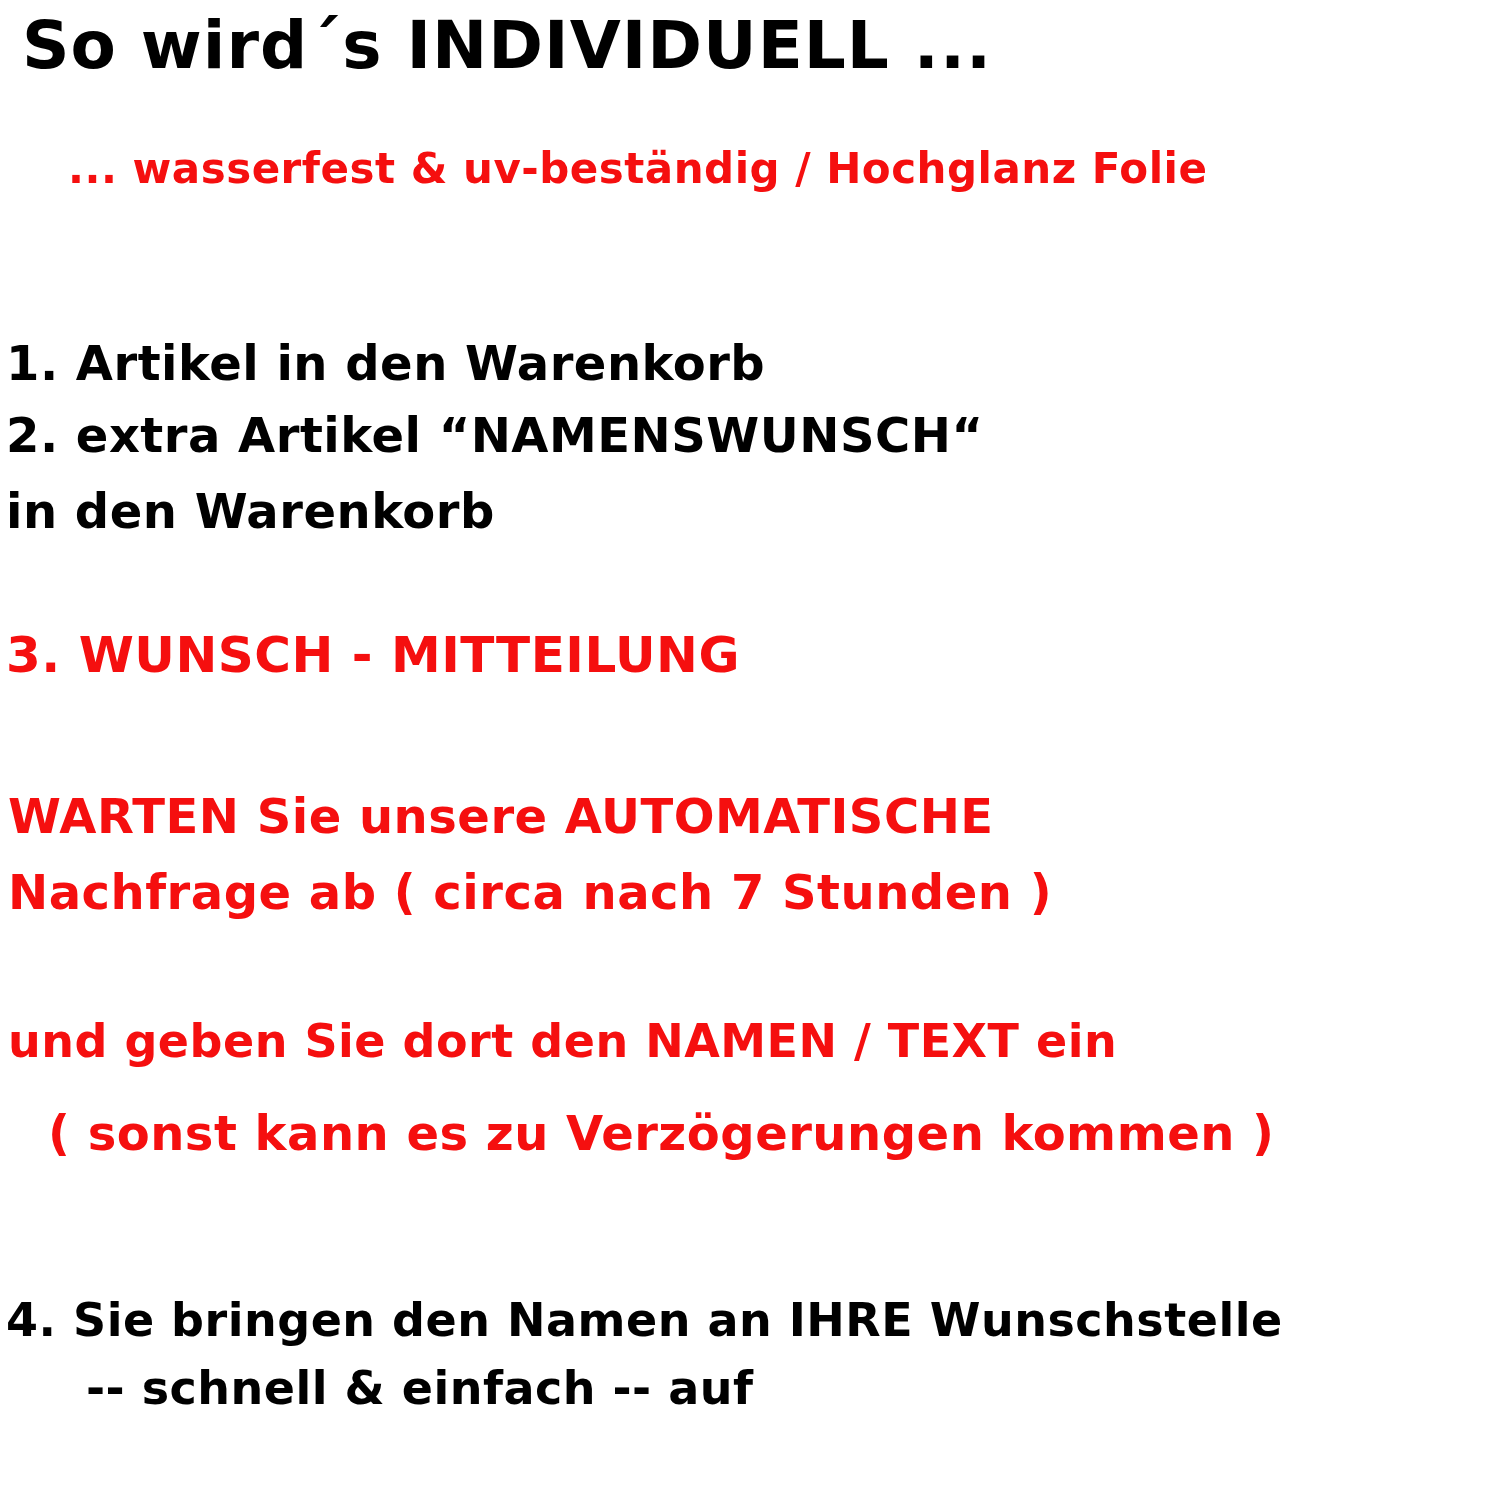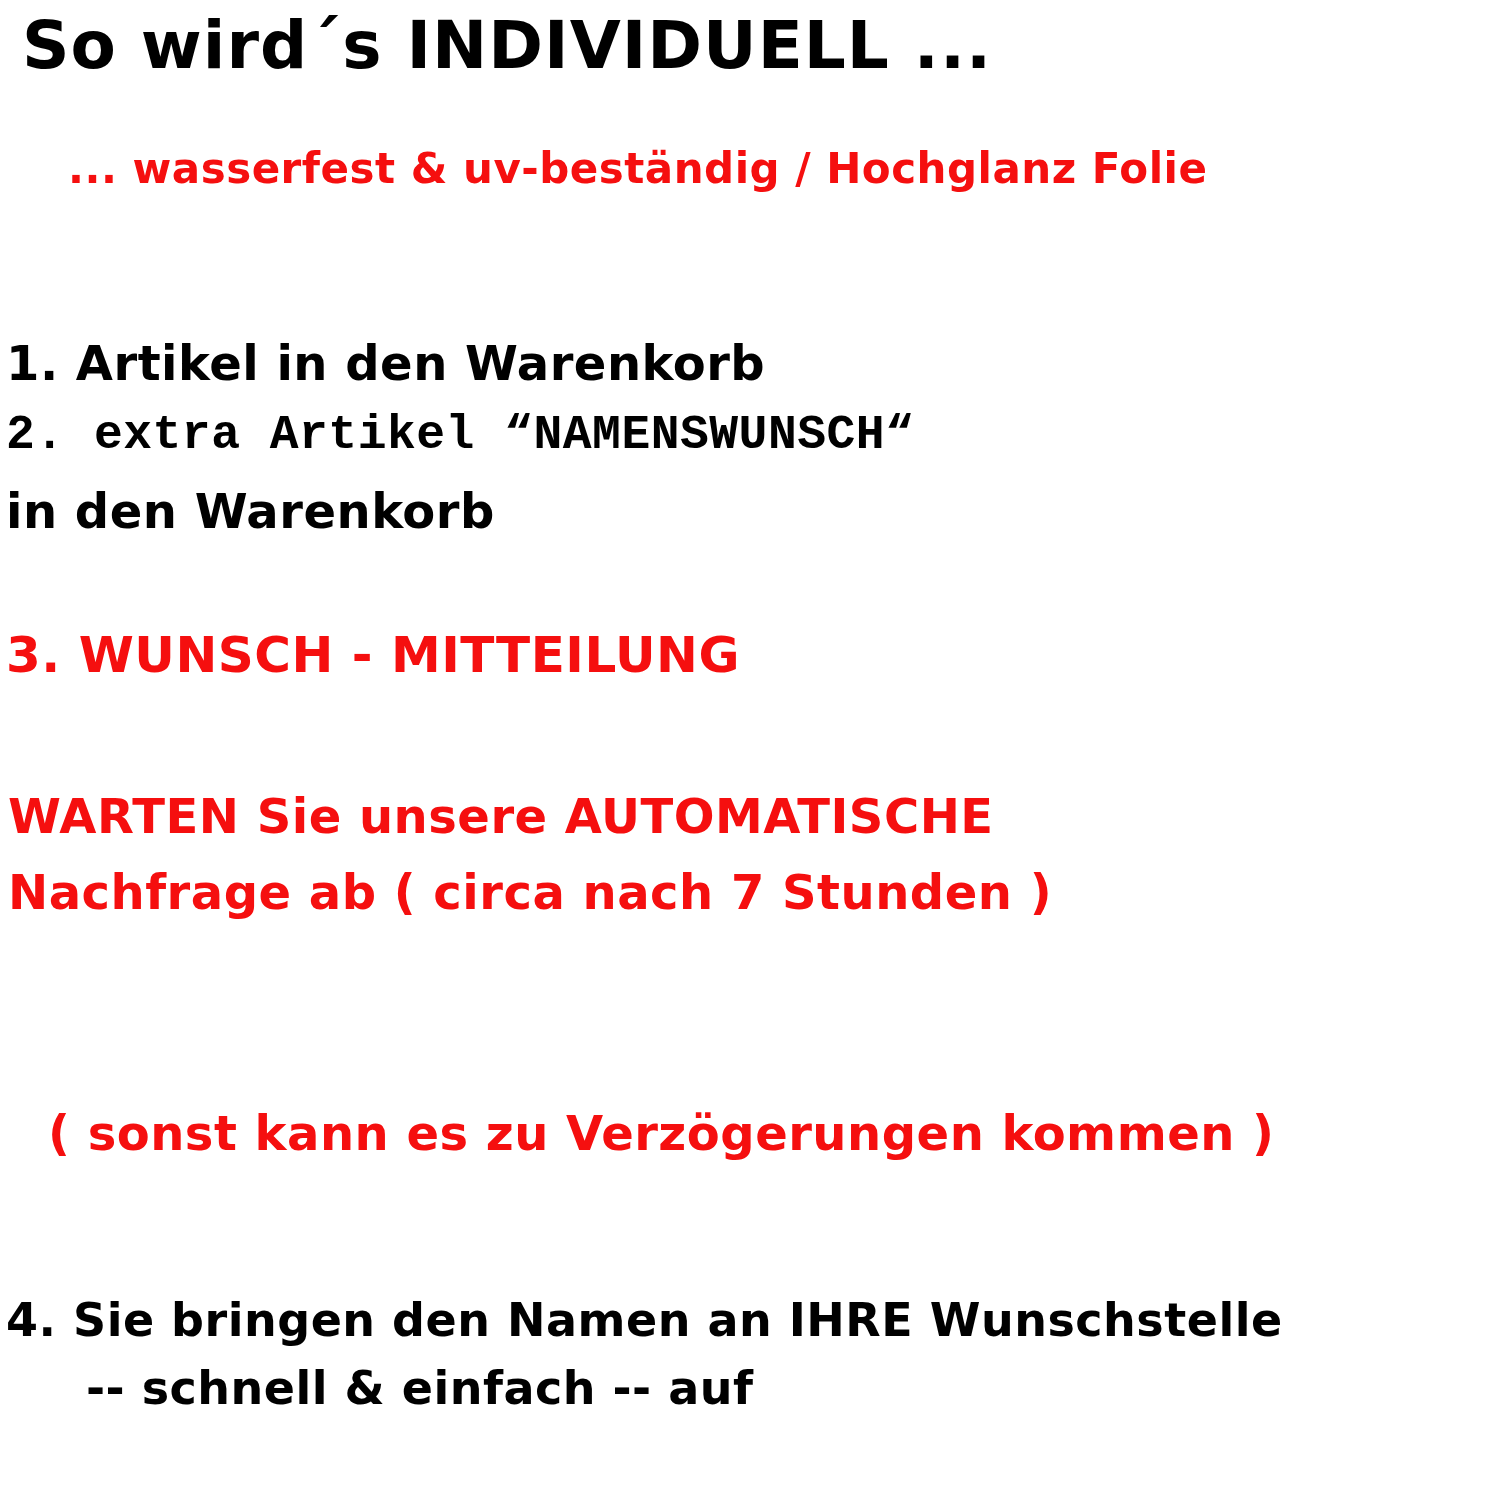--- a/index.html
+++ b/index.html
@@ -64,21 +64,20 @@
     left: 6px;
     top: 332px;
     font-size: 48px;
     line-height: 62px;
   }
   #step2 {
     left: 6px;
     top: 404px;
     font-size: 48px;
     line-height: 62px;
-    font-family: Liberation Mono, monospace;
   }
   #step2b {
     left: 6px;
     top: 480px;
     font-size: 48px;
     line-height: 62px;
   }
 
   
   #step3 {
@@ -140,20 +139,21 @@
   <div class="blk black" id="step1">1. Artikel in den Warenkorb</div>
 
   <div class="blk black" id="step2">2. extra Artikel “NAMENSWUNSCH“</div>
 
   <div class="blk black" id="step2b">in den Warenkorb</div>
 
   <div class="blk red" id="step3">3. WUNSCH - MITTEILUNG</div>
 
   <div class="blk red" id="warten"><span>WARTEN Sie unsere AUTOMATISCHE</span><br><span>Nachfrage ab ( circa nach 7 Stunden )</span></div>
 
+  <div class="blk red" id="undgeben">und geben Sie dort den NAMEN / TEXT ein</div>
 
   <div class="blk red" id="sonst">( sonst kann es zu Verzögerungen kommen )</div>
 
   <div class="blk black" id="step4">4. Sie bringen den Namen an IHRE Wunschstelle</div>
 
   <div class="blk black" id="step4b">-- schnell &amp; einfach -- auf</div>
 
 
 </div>
 

